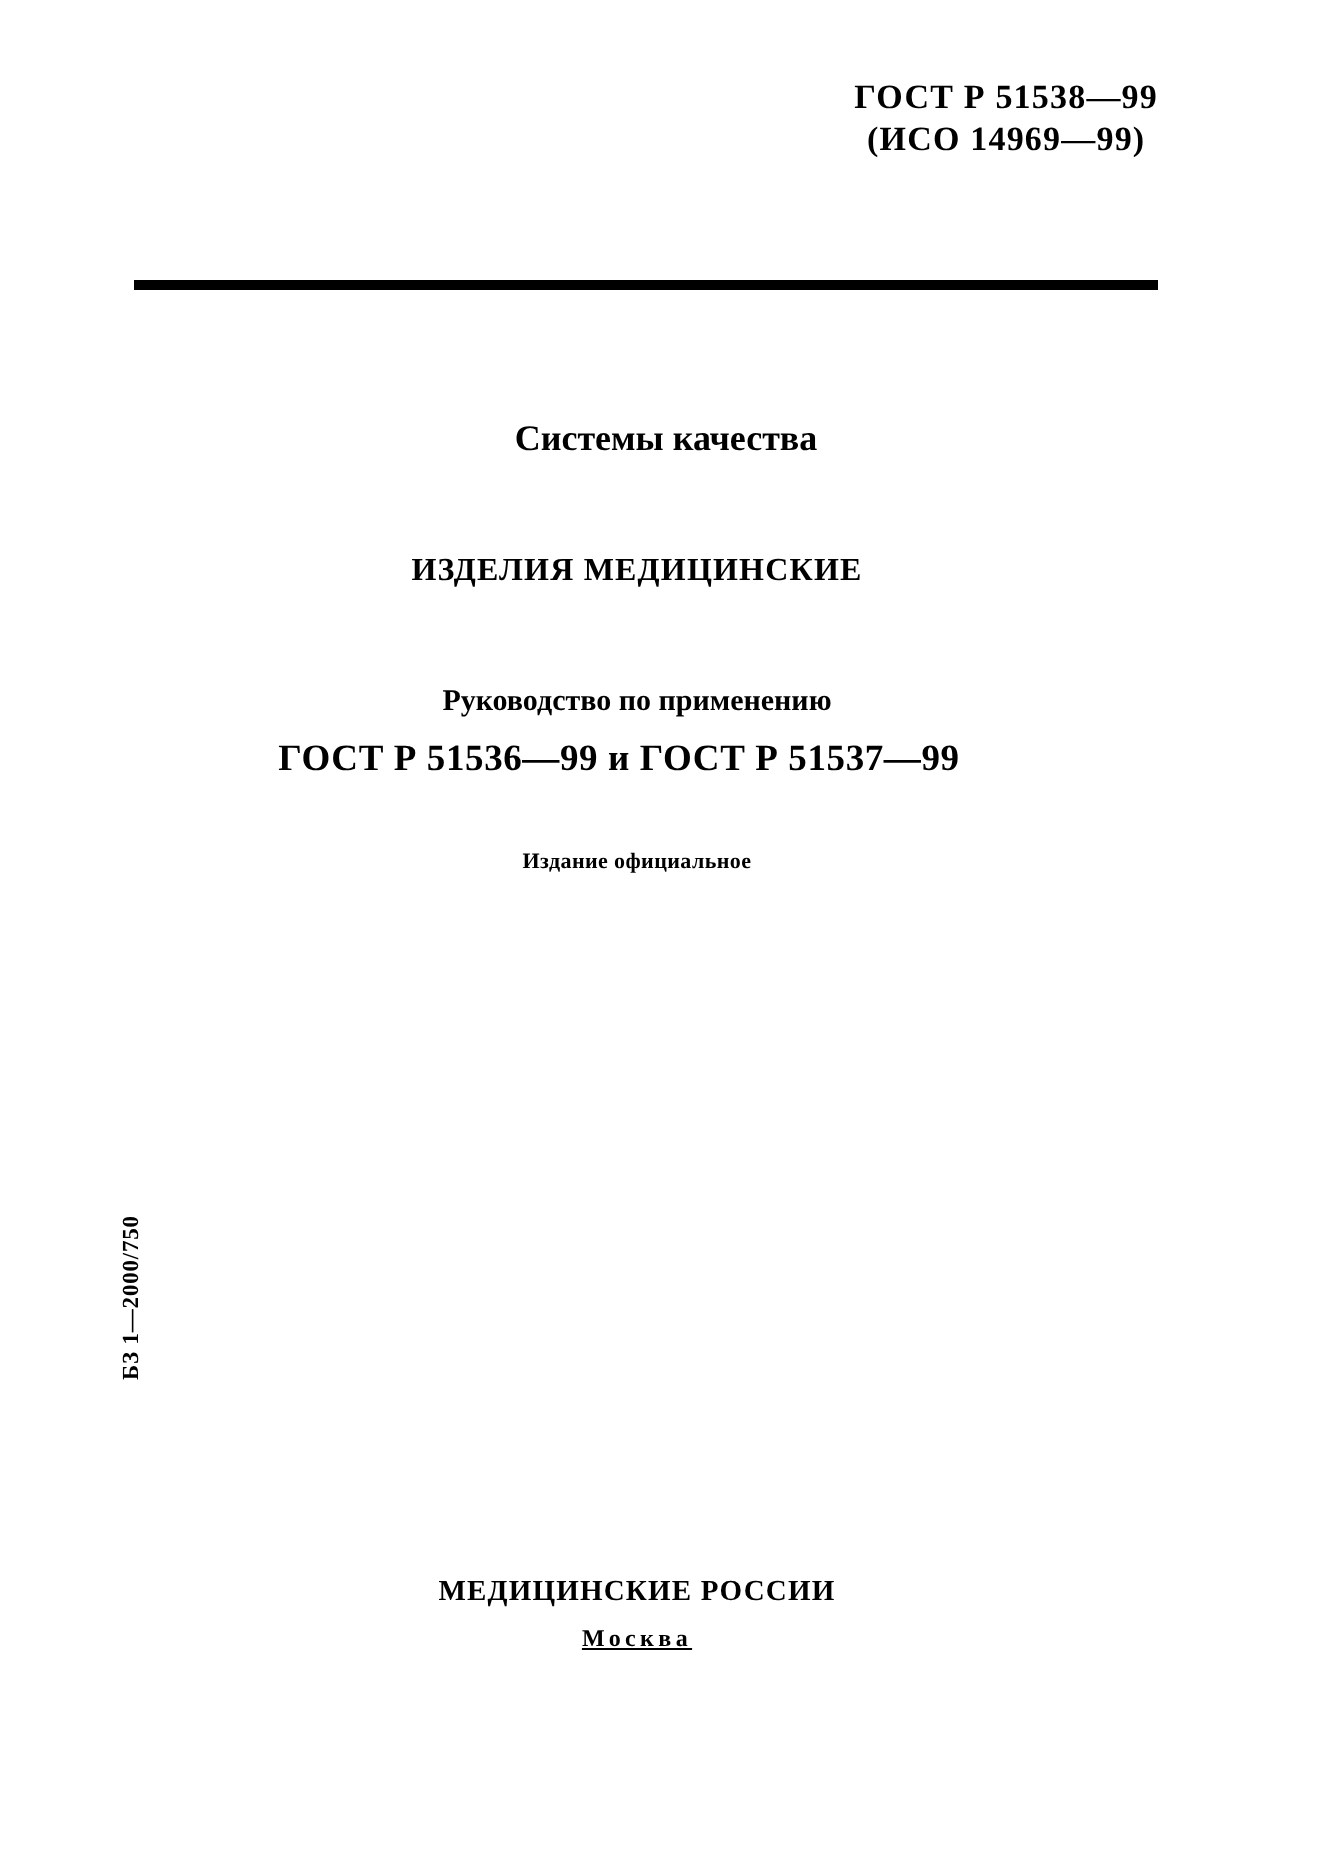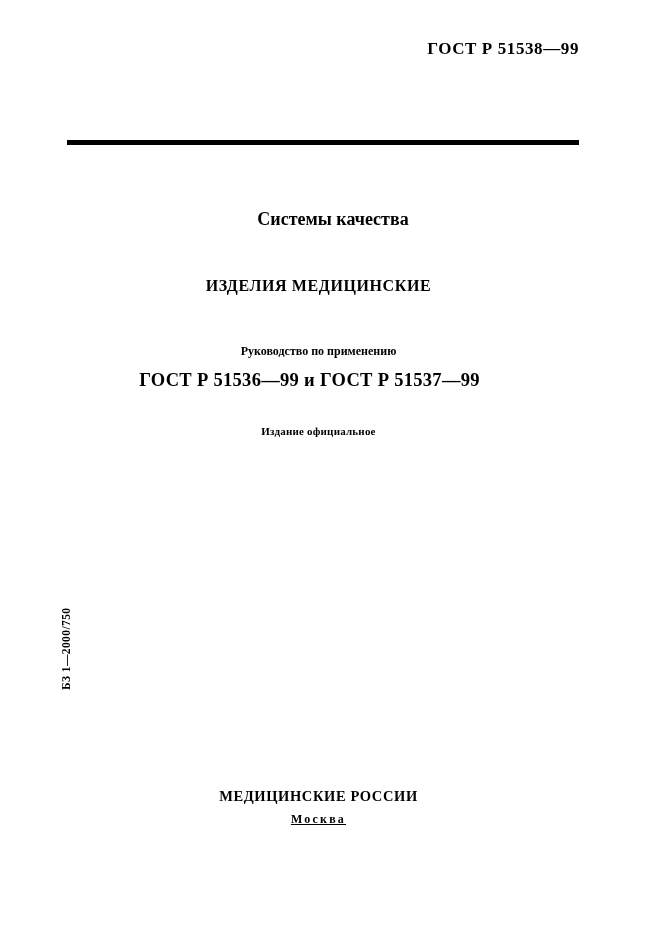--- a/index.html
+++ b/index.html
@@ -75,21 +75,21 @@
   }
   .title-main {
     font-weight: bold;
     font-size: 16px;
     line-height: 28px;
     letter-spacing: 0.6px;
     margin: 42px 0 0 0;
   }
   .subtitle-1 {
     font-weight: bold;
-    font-size: 12px;
+    font-size: 15px;
     line-height: 23px;
     margin: 40px 0 0 0;
   }
   .subtitle-2 {
     font-weight: bold;
     font-size: 18.5px;
     line-height: 23px;
     margin: 6px 18px 0 0;
     letter-spacing: 0.3px;
   }
@@ -139,20 +139,21 @@
     text-decoration: underline;
   }
 </style>
 </head>
 <body>
 
 <div class="page">
 
   <div class="doc-code">
     <div>ГОСТ Р 51538—99</div>
+    <div>(ИСО 14969—99)</div>
   </div>
 
 
   <div class="rule-thick"></div>
 
   <div class="title-block">
     <p class="title-small">Системы качества</p>
     <p class="title-main">ИЗДЕЛИЯ МЕДИЦИНСКИЕ</p>
     <p class="subtitle-1">Руководство по применению</p>
     <p class="subtitle-2">ГОСТ Р 51536—99 и ГОСТ Р 51537—99</p>

